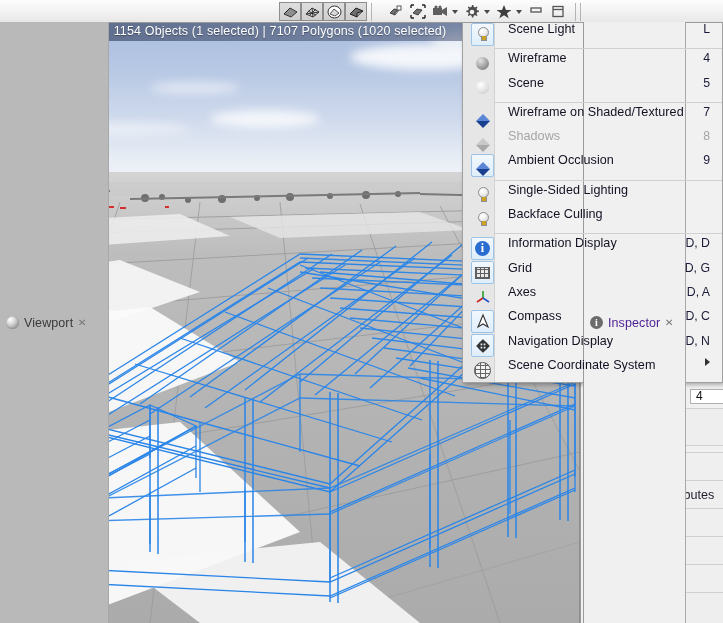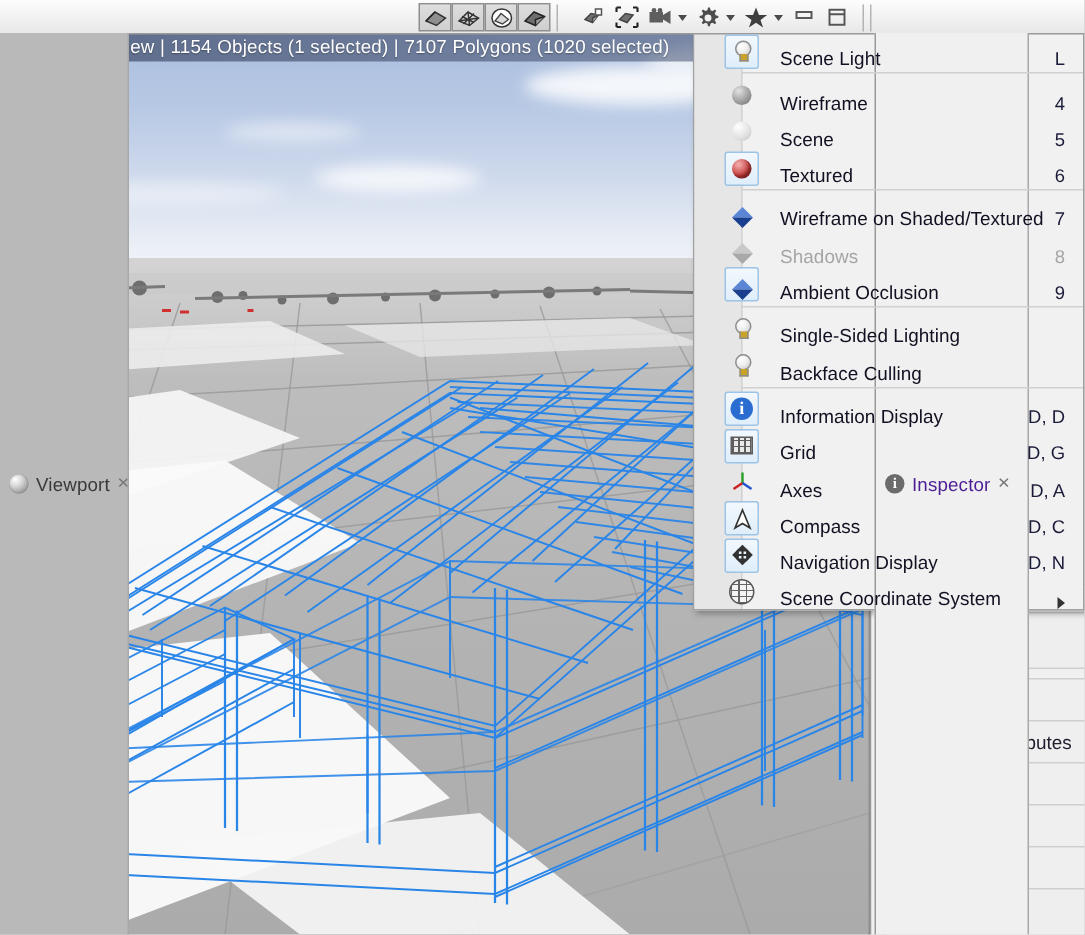--- a/index.html
+++ b/index.html
@@ -10,21 +10,21 @@
     -webkit-font-smoothing:antialiased;
   }
   #app{position:relative;width:723px;height:623px;overflow:hidden;}
 
   
   .topstrip{position:absolute;left:0;top:0;width:723px;height:22px;
     background:linear-gradient(#fdfdfd,#e8e8e8);border-bottom:1px solid #9a9a9a;}
   .tab{position:absolute;top:0;height:22px;display:flex;align-items:center;
     gap:5px;padding:0 7px 0 6px;box-sizing:border-box;
     background:#fbfbfb;border-right:1px solid #a8a8a8;}
-  .tab.viewport{left:0;width:86px;text-align:center;}
+  .tab.viewport{left:0;width:109px;text-align:center;}
   .tab.inspector{left:583px;width:103px;}
   .tab .tlabel{font-size:12.5px;color:#5b5b5b;letter-spacing:.1px;white-space:nowrap;}
   .tab.viewport .tlabel{color:#3a3a3a;}
   .tab.inspector .tlabel{color:#4c1d95;}
   .sphere-ico{width:13px;height:13px;border-radius:50%;
     background:radial-gradient(circle at 33% 28%,#ffffff 0%,#d8d8d8 35%,#9b9b9b 75%,#7a7a7a 100%);
     box-shadow:inset 0 0 1px #6f6f6f;flex:none;}
   .info-ico{width:13px;height:13px;border-radius:50%;background:#6b6b6b;
     color:#fff;font-size:10px;font-weight:bold;line-height:13px;text-align:center;
     font-family:"Liberation Serif",serif;flex:none;}
@@ -52,22 +52,22 @@
     white-space:nowrap;letter-spacing:.15px;text-shadow:0 1px 1px rgba(0,0,0,.35);}
   .vp-border{position:absolute;left:0;top:22px;width:580px;height:601px;
     box-sizing:border-box;border-right:1px solid #8e8e8e;pointer-events:none;}
 
   
   .menu{position:absolute;left:462px;top:22px;width:261px;
     background:#f1f1f1;border:1px solid #a0a0a0;border-top:none;
     box-shadow:2px 2px 4px rgba(0,0,0,.28);box-sizing:border-box;}
   .menu-gutter{position:absolute;left:0;top:0;width:31px;height:100%;
     background:#e6e6e6;border-right:1px solid #d2d2d2;}
-  .mitem{position:relative;display:flex;align-items:flex-end;height:24.3px;
-    padding-left:16px;box-sizing:border-box;z-index:2;}
+  .mitem{position:relative;display:flex;align-items:flex-start;height:24.3px;
+    padding-left:4px;box-sizing:border-box;z-index:2;}
   .mic{width:31px;height:24.3px;display:flex;align-items:center;justify-content:center;flex:none;}
   .mic .chk{width:21px;height:21px;border:1px solid #9cc4e6;border-radius:2px;
     background:linear-gradient(#f2f8fd,#dfeefb);display:flex;align-items:center;justify-content:center;}
   .mlabel{flex:1;font-size:12.6px;color:#111122;padding-left:10px;white-space:nowrap;letter-spacing:.05px;}
   .mkey{font-size:12.3px;color:#1b1b3a;padding-right:12px;white-space:nowrap;}
   .mitem.disabled .mlabel,.mitem.disabled .mkey{color:#a5a5a5;}
   .msep{height:1px;background:#d0d0d0;margin:2px 0 2px 31px;position:relative;z-index:2;}
   .submenu-arrow{width:0;height:0;border-top:4px solid transparent;border-bottom:4px solid transparent;
     border-left:5px solid #333;margin-right:12px;}
 
@@ -379,29 +379,20 @@
       <span class="mlabel">Wireframe</span>
       <span class="mkey">4</span>
     </div>
     <div class="mitem">
       <span class="mic">
           <span class="g-ball shade"></span>
         </span>
       <span class="mlabel">Scene</span>
       <span class="mkey">5</span>
     </div>
-    <div class="mitem">
-      <span class="mic">
-          <span class="chk">
-            <span class="g-ball tex"></span>
-          </span>
-        </span>
-      <span class="mlabel">Textured</span>
-      <span class="mkey">6</span>
-    </div>
     <div class="msep"></div>
 
     <div class="mitem">
       <span class="mic">
           <span class="g-diamond"></span>
         </span>
       <span class="mlabel">Wireframe on Shaded/Textured</span>
       <span class="mkey">7</span>
     </div>
     <div class="mitem disabled">

